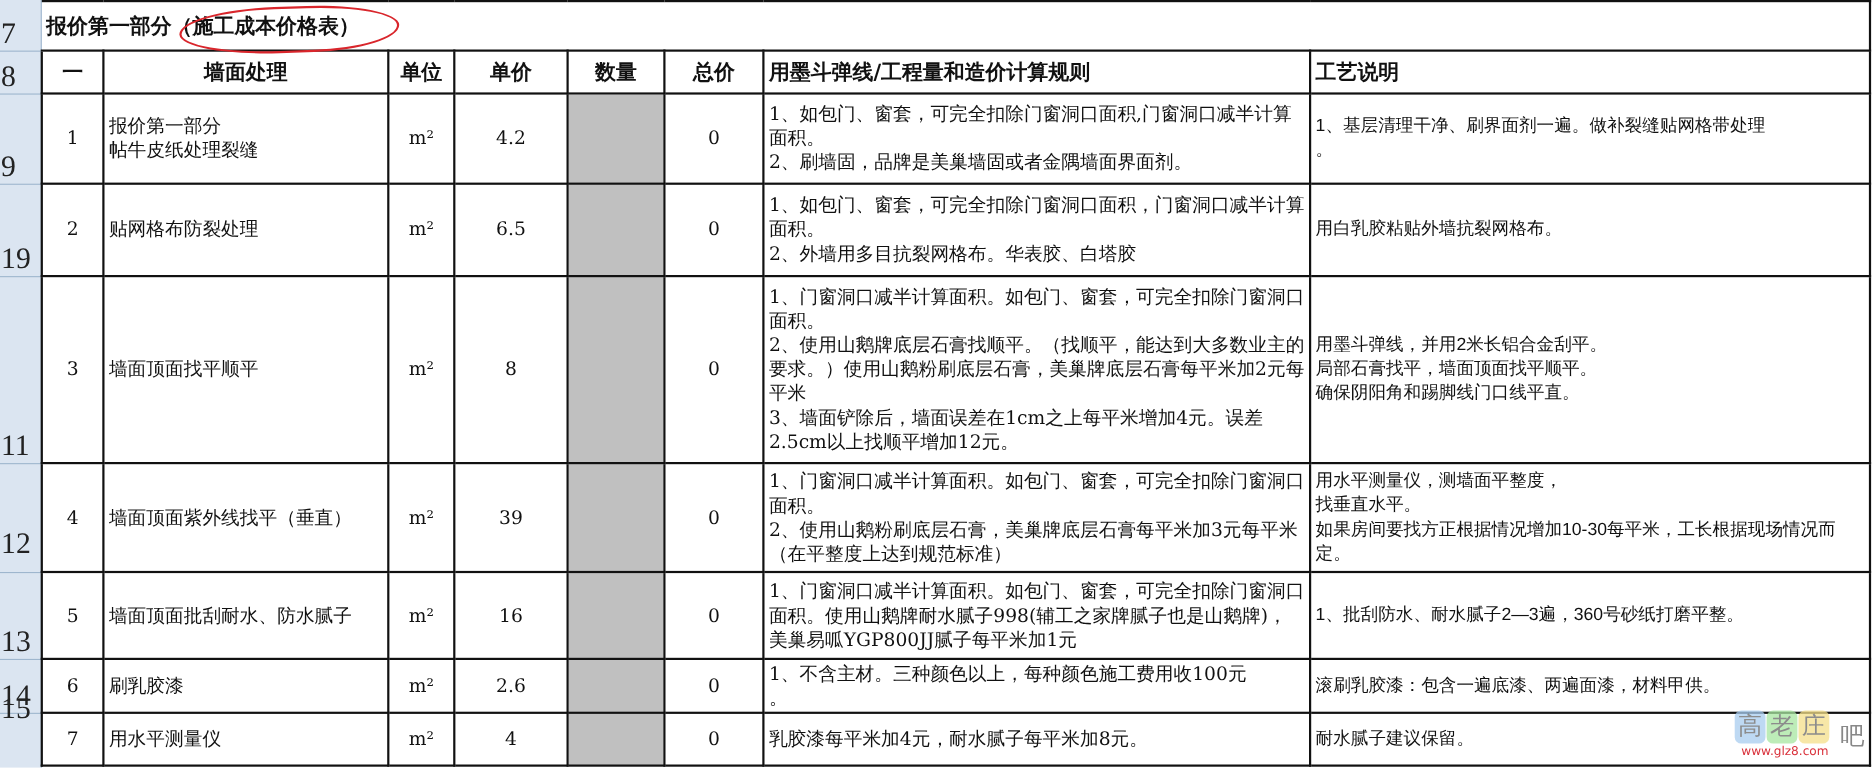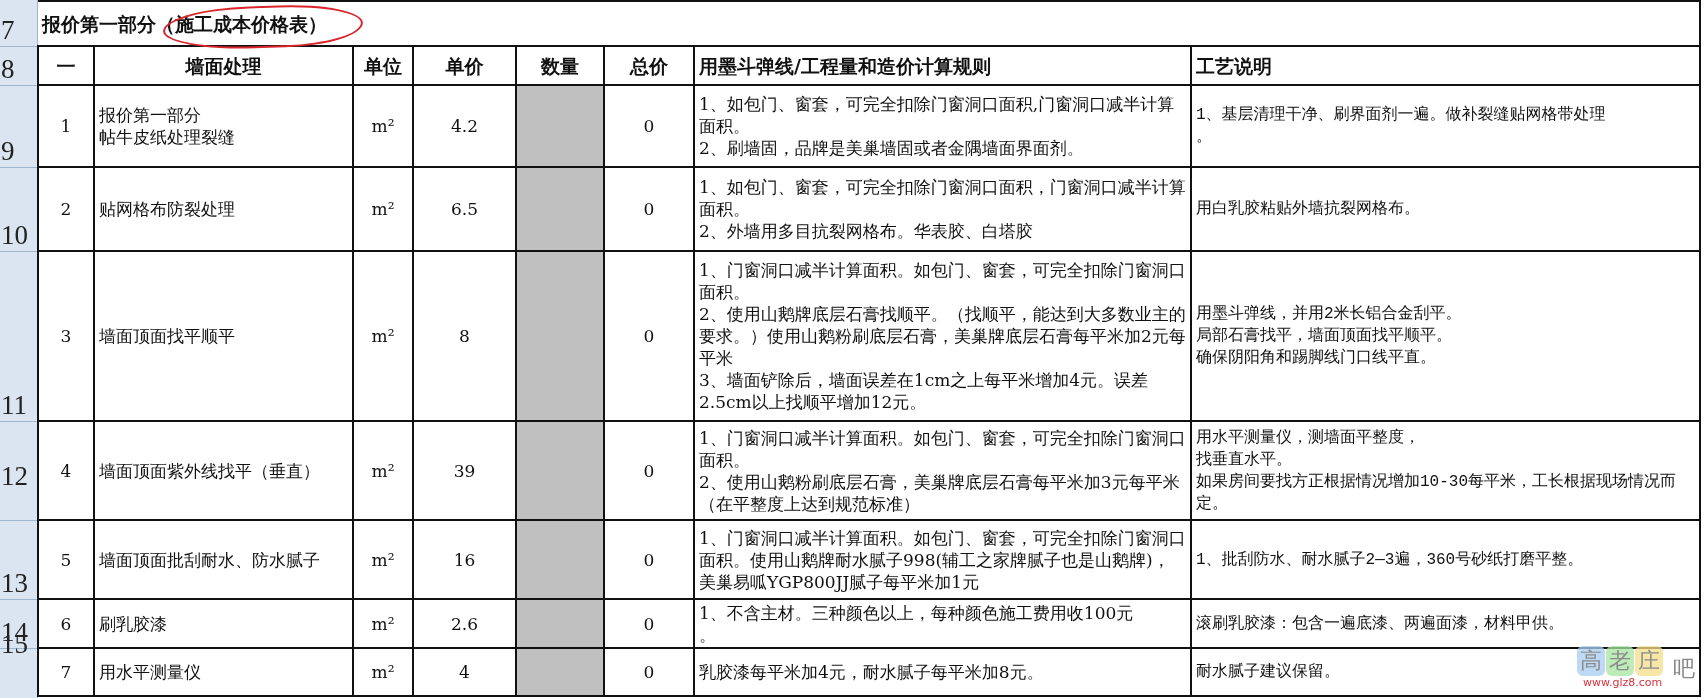--- a/index.html
+++ b/index.html
@@ -13,45 +13,45 @@
   .rowsep { position:absolute; left:0; width:37px; height:1px; background:#9eb6ce; }
   .grid { position:absolute; left:37px; top:0; }
   table { border-collapse:collapse; table-layout:fixed; }
   td { border:2px solid #111; padding:0 4px; vertical-align:middle; overflow:hidden;
        font-size:17px; line-height:22px; white-space:pre-wrap; }
   td.c { text-align:center; }
   td.qty { background:#c0c0c0; }
   td.hdr { font-weight:bold; font-size:19px; }
   td.title { border-left:none; border-right:none; border-top:none; font-weight:bold; font-size:19px;
              padding-left:4px; white-space:nowrap; }
-  td.sans { font-family:Liberation Mono, monospace; font-size:16px; }
+  td.sans { font-family:Liberation Sans, sans-serif; font-size:16px; }
   .circle { position:absolute; left:163px; top:6px; width:196px; height:38px;
             border:2.5px solid #d9262c; border-radius:50% 48% 45% 52% / 60% 55% 60% 55%;
             transform:rotate(-2deg); pointer-events:none; }
   .watermark { position:absolute; right:10px; bottom:8px; width:118px; height:44px; }
   .wm-blk { position:absolute; top:0; width:28px; height:30px; border-radius:6px; opacity:0.75;
             font-size:22px; line-height:30px; text-align:center; color:#666; font-family:"DejaVu Sans",sans-serif; }
   .wm-url { position:absolute; left:6px; top:30px; font-size:11px; color:#d9303a; font-family:"DejaVu Sans",sans-serif; }
   .wm-ba { position:absolute; right:0; top:8px; font-size:22px; color:#888; font-family:"DejaVu Sans",sans-serif; }
 </style>
 </head>
 <body>
 
 <div class="rowhdr"></div>
 <div class="rownum" style="top:16px">7</div>
 <div class="rowsep" style="top:46px"></div>
 <div class="rownum" style="top:55px">8</div>
 <div class="rowsep" style="top:85px"></div>
 <div class="rownum" style="top:137px">9</div>
 <div class="rowsep" style="top:167px"></div>
-<div class="rownum" style="top:221px">10</div>
+<div class="rownum" style="top:221px">19</div>
 <div class="rowsep" style="top:251px"></div>
 <div class="rownum" style="top:391px">11</div>
 <div class="rowsep" style="top:421px"></div>
-<div class="rownum" style="top:462px">12</div>
+<div class="rownum" style="top:480px">12</div>
 <div class="rowsep" style="top:520px"></div>
 <div class="rownum" style="top:569px">13</div>
 <div class="rowsep" style="top:599px"></div>
 <div class="rownum" style="top:618px">14</div>
 <div class="rowsep" style="top:648px"></div>
 <div class="rownum" style="top:630px">15</div>
 
 <div class="grid">
 <table>
   <colgroup>

